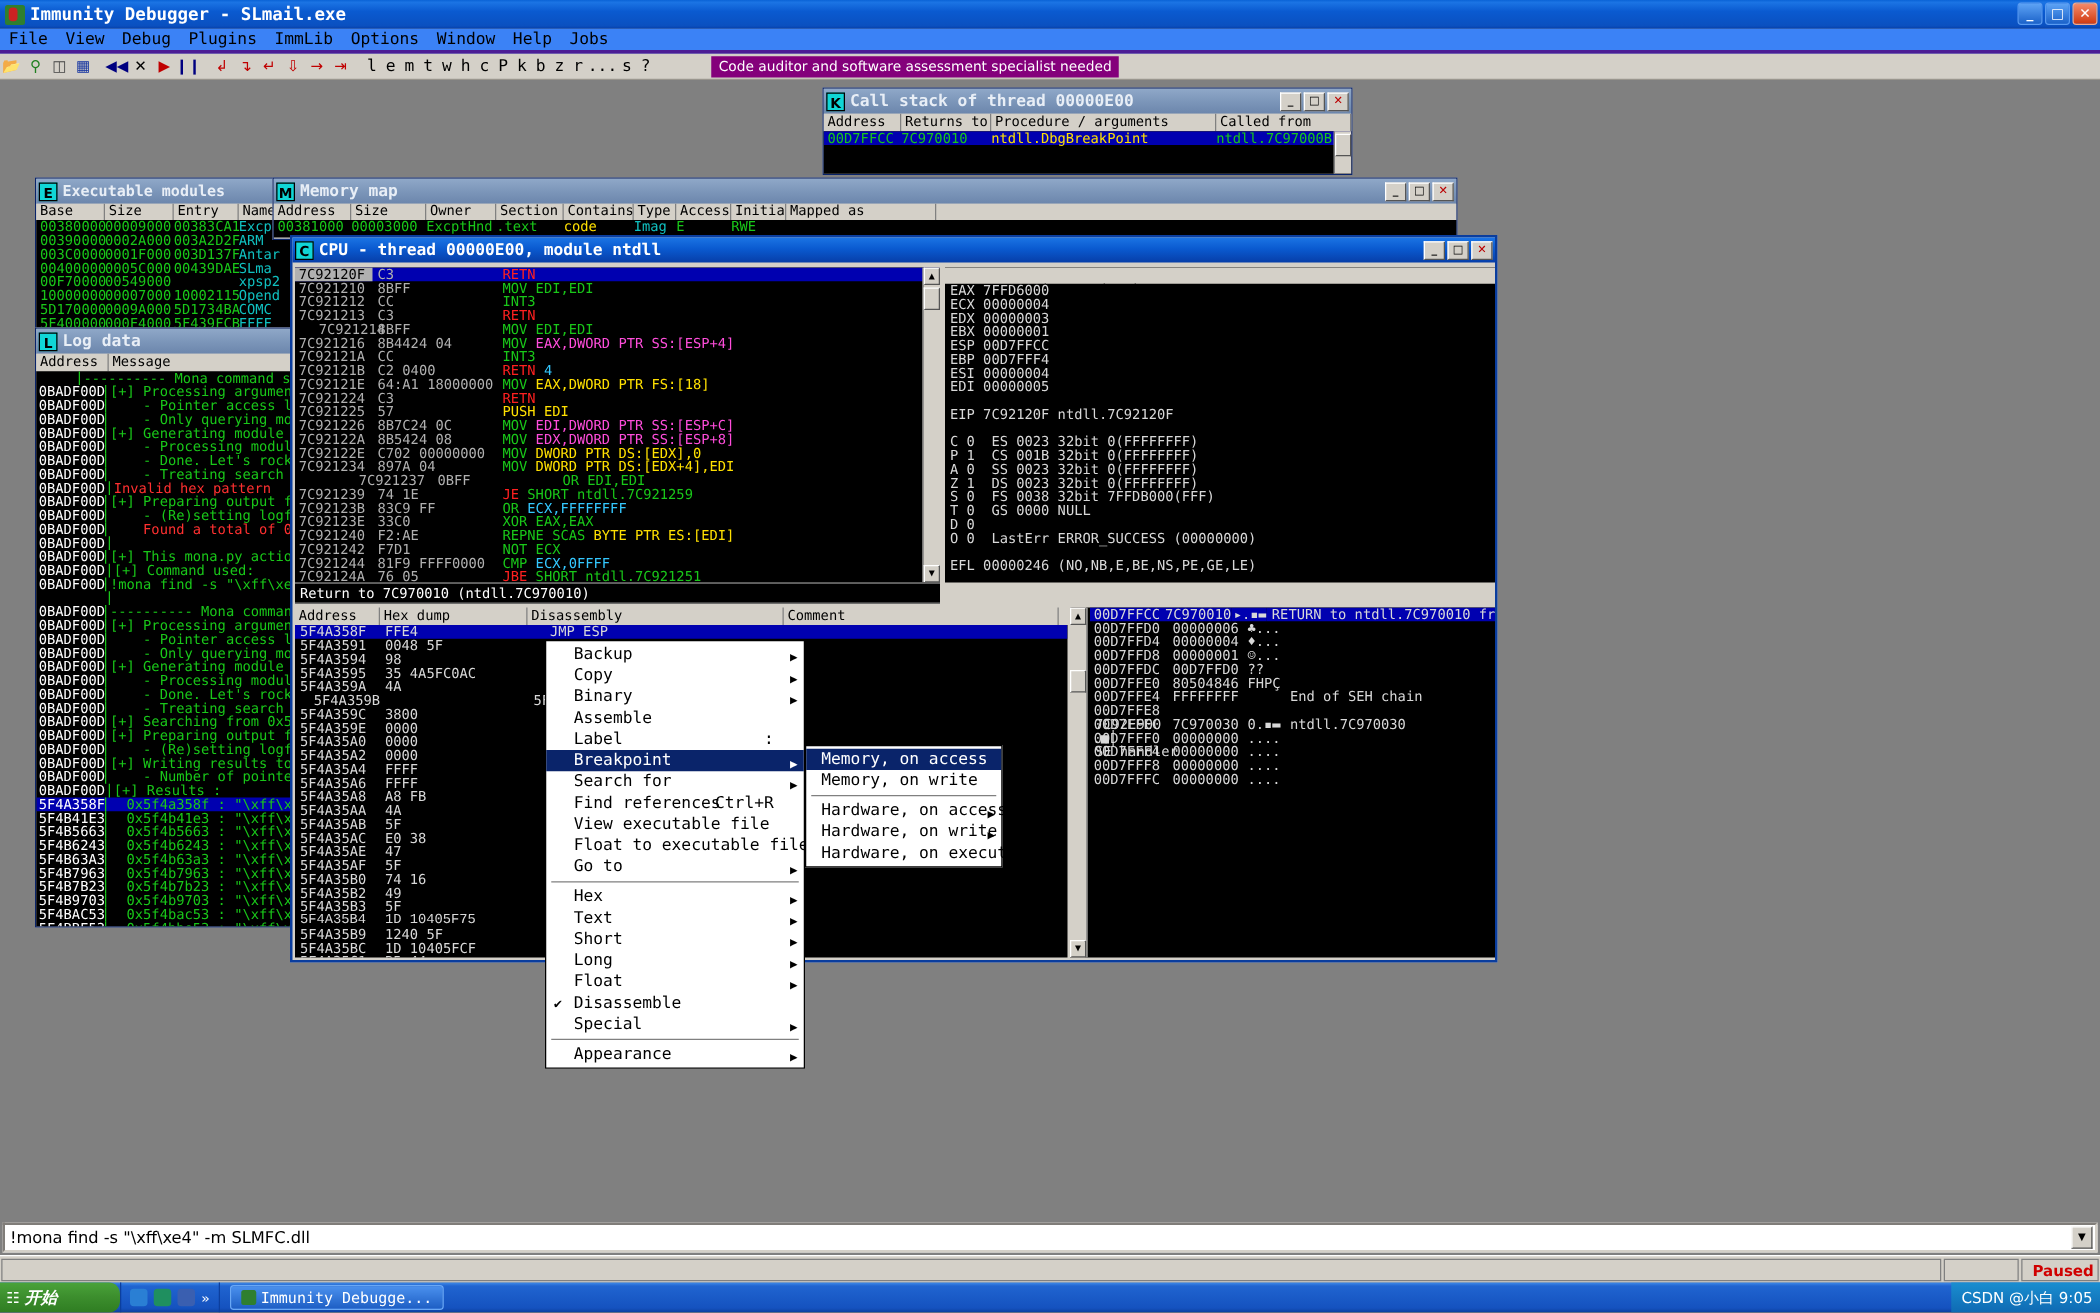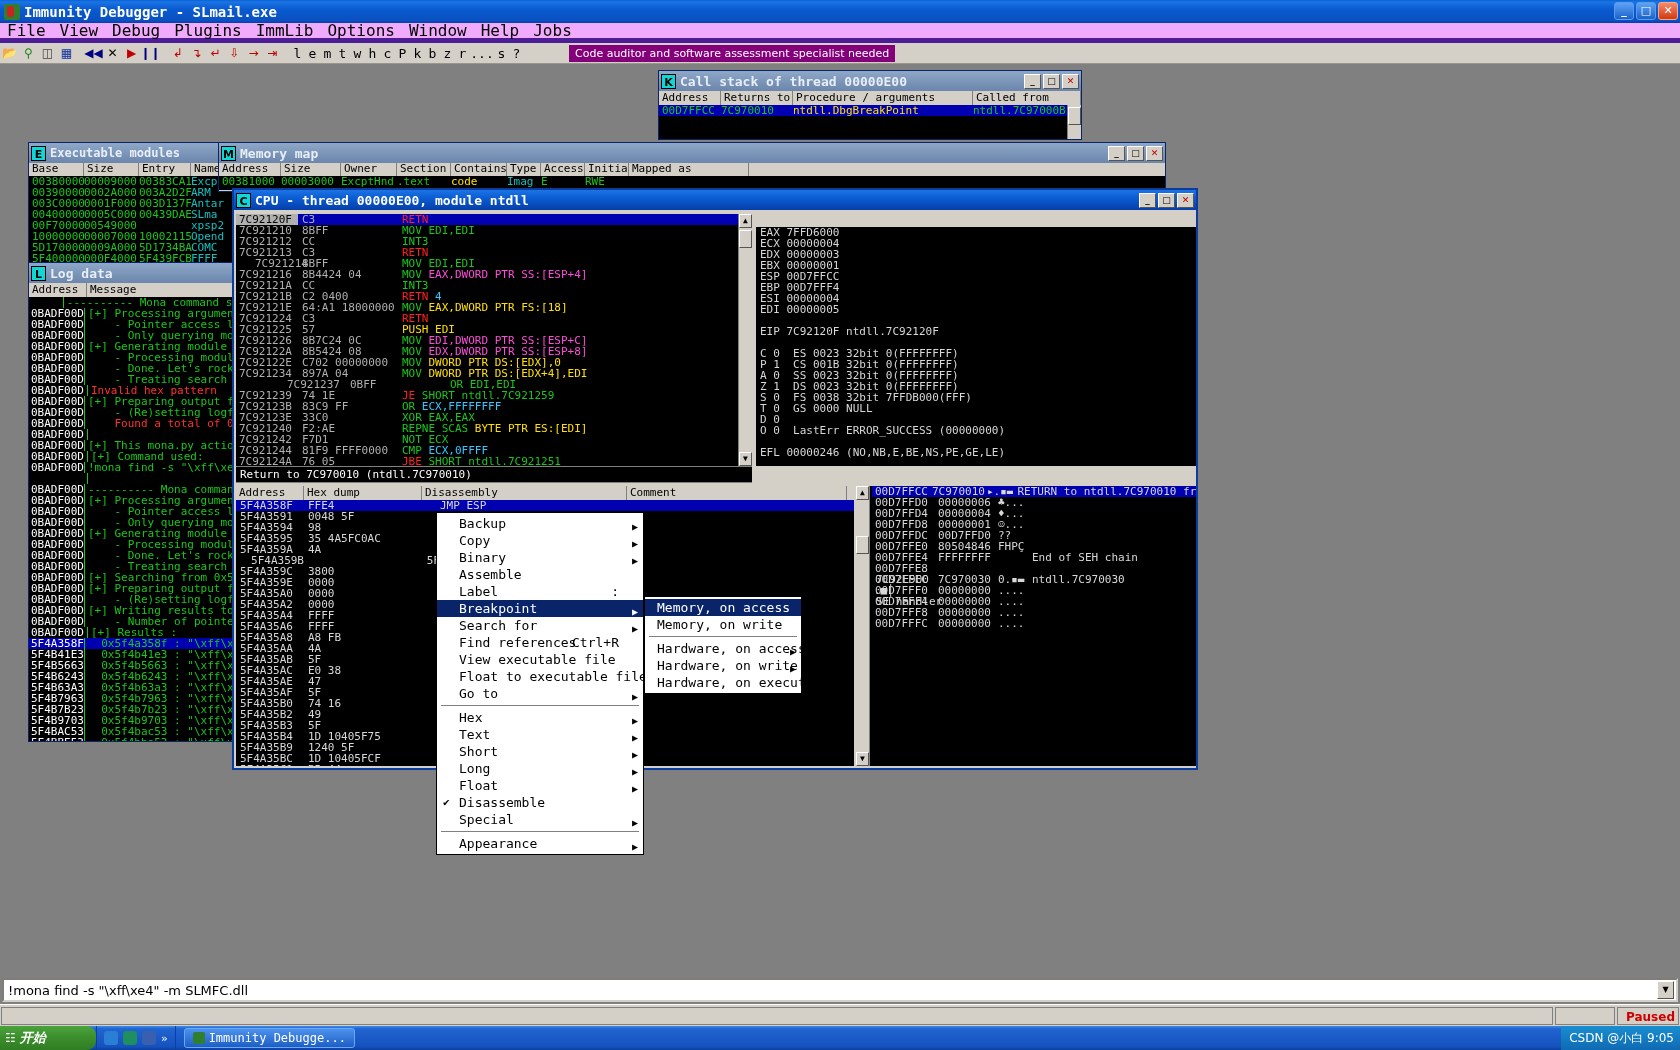--- a/index.html
+++ b/index.html
@@ -31,23 +31,23 @@
   .win-btn {
     width: 20px; height: 18px; font-size: 11px; line-height: 16px; text-align: center;
     font-family: "DejaVu Sans", sans-serif; font-weight: bold; color: #fff;
     border: 1px solid #5a9bf0; border-radius: 3px;
     background: linear-gradient(to bottom,#5da3f5,#1b62c9);
   }
   .win-btn.close { background: linear-gradient(to bottom,#f58a6a,#d03a10); border-color:#f5a88a; }
 
   .menubar {
     position: absolute; left: 0; top: 23px; width: 1680px; height: 20px;
-    background: #f0abfc; display: flex; align-items: center;
-    font-family: "DejaVu Sans Mono", monospace; font-size: 16px; color: #000;
-    border-bottom: 5px solid #4c1d95;
+    background: #3b82f6; display: flex; align-items: center;
+    font-family: "DejaVu Sans Mono", monospace; font-size: 13px; color: #000;
+    border-bottom: 3px solid #4c1d95;
   }
   .menubar .mi { padding: 1px 7px; cursor: default; }
 
   .toolbar {
     position: absolute; left: 0; top: 43px; width: 1680px; height: 21px;
     background: #d4d0c8; display: flex; align-items: center; gap: 0px;
     border-bottom: 1px solid #9a968e;
   }
   .tb-ico { width: 17px; height: 17px; margin: 0 1px; display:flex;align-items:center;justify-content:center;
     font-size: 12px; font-family:"DejaVu Sans", sans-serif; }
@@ -470,21 +470,21 @@
           <div class="row" style="display: flex;"><span style="width: 68px; padding-left: 4px; color: rgb(216, 216, 216);">5F4A35A6</span><span style="width: 136px; padding-left: 4px; color: rgb(216, 216, 216);">FFFF</span><span style="color: rgb(216, 216, 216);">???</span></div>
           <div class="row" style="display: flex;"><span style="width: 68px; padding-left: 4px; color: rgb(216, 216, 216);">5F4A35A8</span><span style="width: 136px; padding-left: 4px; color: rgb(216, 216, 216);">A8 FB</span><span style="color: rgb(216, 216, 216);">TEST AL,0</span></div>
           <div class="row" style="display: flex;"><span style="width: 68px; padding-left: 4px; color: rgb(216, 216, 216);">5F4A35AA</span><span style="width: 136px; padding-left: 4px; color: rgb(216, 216, 216);">4A</span><span style="color: rgb(216, 216, 216);">DEC EDX</span></div>
           <div class="row" style="display: flex;"><span style="width: 68px; padding-left: 4px; color: rgb(216, 216, 216);">5F4A35AB</span><span style="width: 136px; padding-left: 4px; color: rgb(216, 216, 216);">5F</span><span style="color: rgb(216, 216, 216);">POP EDI</span></div>
           <div class="row" style="display: flex;"><span style="width: 68px; padding-left: 4px; color: rgb(216, 216, 216);">5F4A35AC</span><span style="width: 136px; padding-left: 4px; color: rgb(216, 216, 216);">E0 38</span><span style="color: rgb(216, 216, 216);">LOOPDNE S</span></div>
           <div class="row" style="display: flex;"><span style="width: 68px; padding-left: 4px; color: rgb(216, 216, 216);">5F4A35AE</span><span style="width: 136px; padding-left: 4px; color: rgb(216, 216, 216);">47</span><span style="color: rgb(216, 216, 216);">INC EDI</span></div>
           <div class="row" style="display: flex;"><span style="width: 68px; padding-left: 4px; color: rgb(216, 216, 216);">5F4A35AF</span><span style="width: 136px; padding-left: 4px; color: rgb(216, 216, 216);">5F</span><span style="color: rgb(216, 216, 216);">POP EDI</span></div>
           <div class="row" style="display: flex;"><span style="width: 68px; padding-left: 4px; color: rgb(216, 216, 216);">5F4A35B0</span><span style="width: 136px; padding-left: 4px; color: rgb(216, 216, 216);">74 16</span><span style="color: rgb(216, 216, 216);">JE SHORT</span></div>
           <div class="row" style="display: flex;"><span style="width: 68px; padding-left: 4px; color: rgb(216, 216, 216);">5F4A35B2</span><span style="width: 136px; padding-left: 4px; color: rgb(216, 216, 216);">49</span><span style="color: rgb(216, 216, 216);">DEC ECX</span></div>
           <div class="row" style="display: flex;"><span style="width: 68px; padding-left: 4px; color: rgb(216, 216, 216);">5F4A35B3</span><span style="width: 136px; padding-left: 4px; color: rgb(216, 216, 216);">5F</span><span style="color: rgb(216, 216, 216);">POP EDI</span></div>
-          <div class="row" style="display: flex;"><span style="width: 68px; padding-left: 4px; color: rgb(216, 216, 216);">5F4A35B4</span><span style="width: 136px; padding-left: 4px; color: rgb(216, 216, 216);">1D 10405F75</span><span style="color: rgb(216, 216, 216);">SBB EAX,7</span></div>
+          <div class="row" style="display: flex; font-family: Liberation Mono, monospace;"><span style="width: 68px; padding-left: 4px; color: rgb(216, 216, 216);">5F4A35B4</span><span style="width: 136px; padding-left: 4px; color: rgb(216, 216, 216);">1D 10405F75</span><span style="color: rgb(216, 216, 216);">SBB EAX,7</span></div>
           <div class="row" style="display: flex;"><span style="width: 68px; padding-left: 4px; color: rgb(216, 216, 216);">5F4A35B9</span><span style="width: 136px; padding-left: 4px; color: rgb(216, 216, 216);">1240 5F</span><span style="color: rgb(216, 216, 216);">ADC AL,BY</span></div>
           <div class="row" style="display: flex;"><span style="width: 68px; padding-left: 4px; color: rgb(216, 216, 216);">5F4A35BC</span><span style="width: 136px; padding-left: 4px; color: rgb(216, 216, 216);">1D 10405FCF</span><span style="color: rgb(216, 216, 216);">SBB EAX,C</span></div>
           <div class="row" style="display: flex;"><span style="width: 68px; padding-left: 4px; color: rgb(216, 216, 216);">5F4A35C1</span><span style="width: 136px; padding-left: 4px; color: rgb(216, 216, 216);">B5 44</span><span style="color: rgb(216, 216, 216);">MOV CH,44</span></div>
         </div>
     </div>
 
     <div class="blackpane" style="position:absolute; left:622px; top:296px; width:340px; height:280px;">
       <div class="vscroll" style="left:0;right:auto;border-left:none;border-right:1px solid #808080;">
         <div class="arrow">▲</div>
         <div class="thumb" style="top:50px;"></div>

